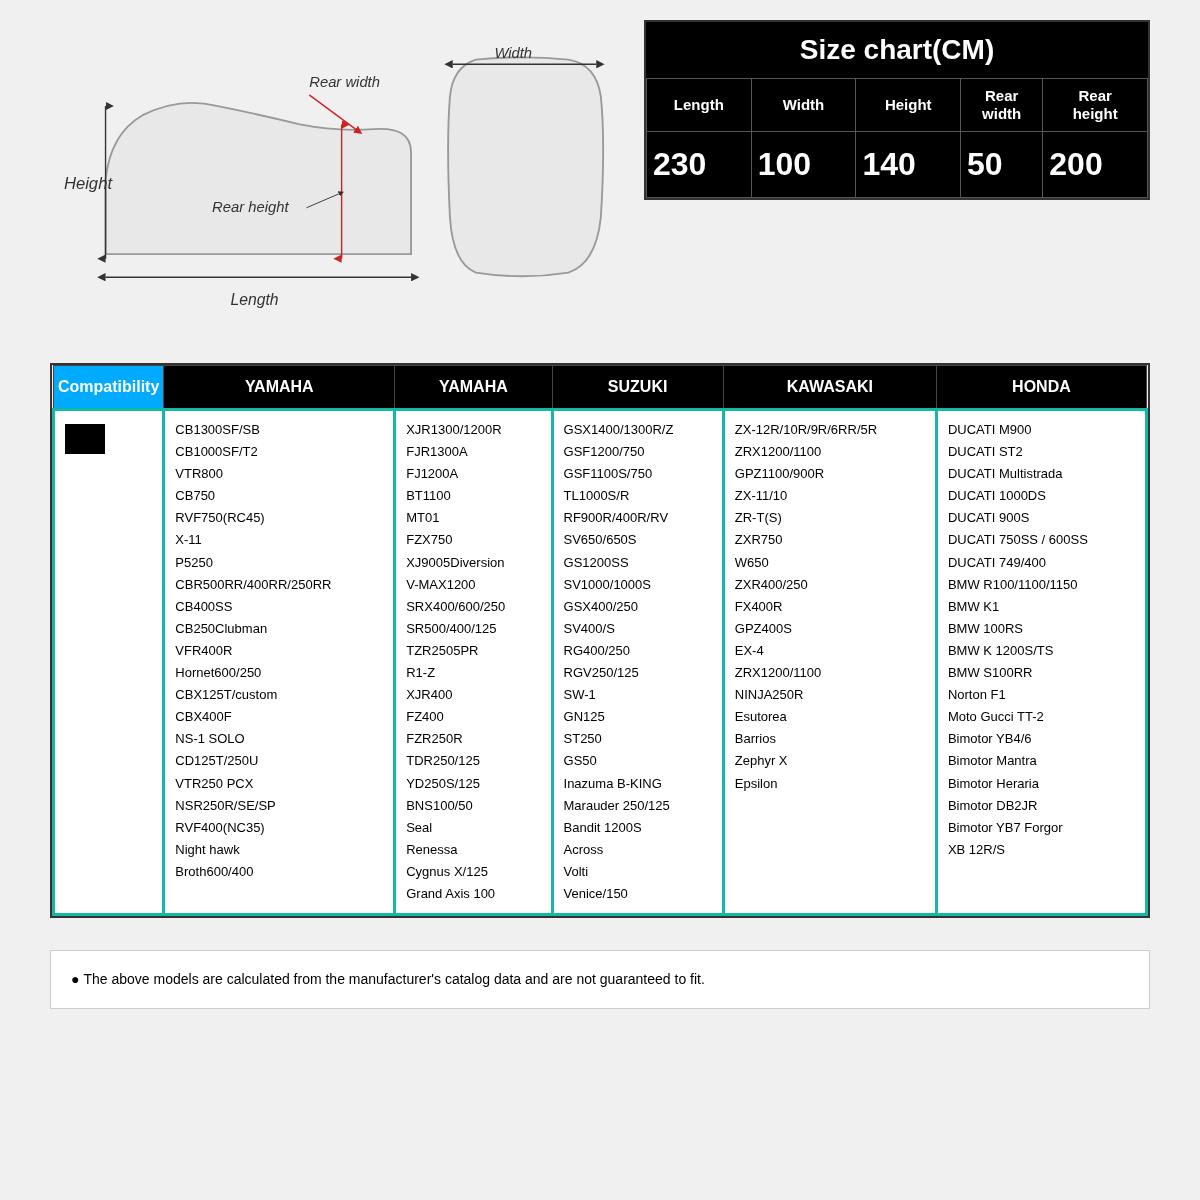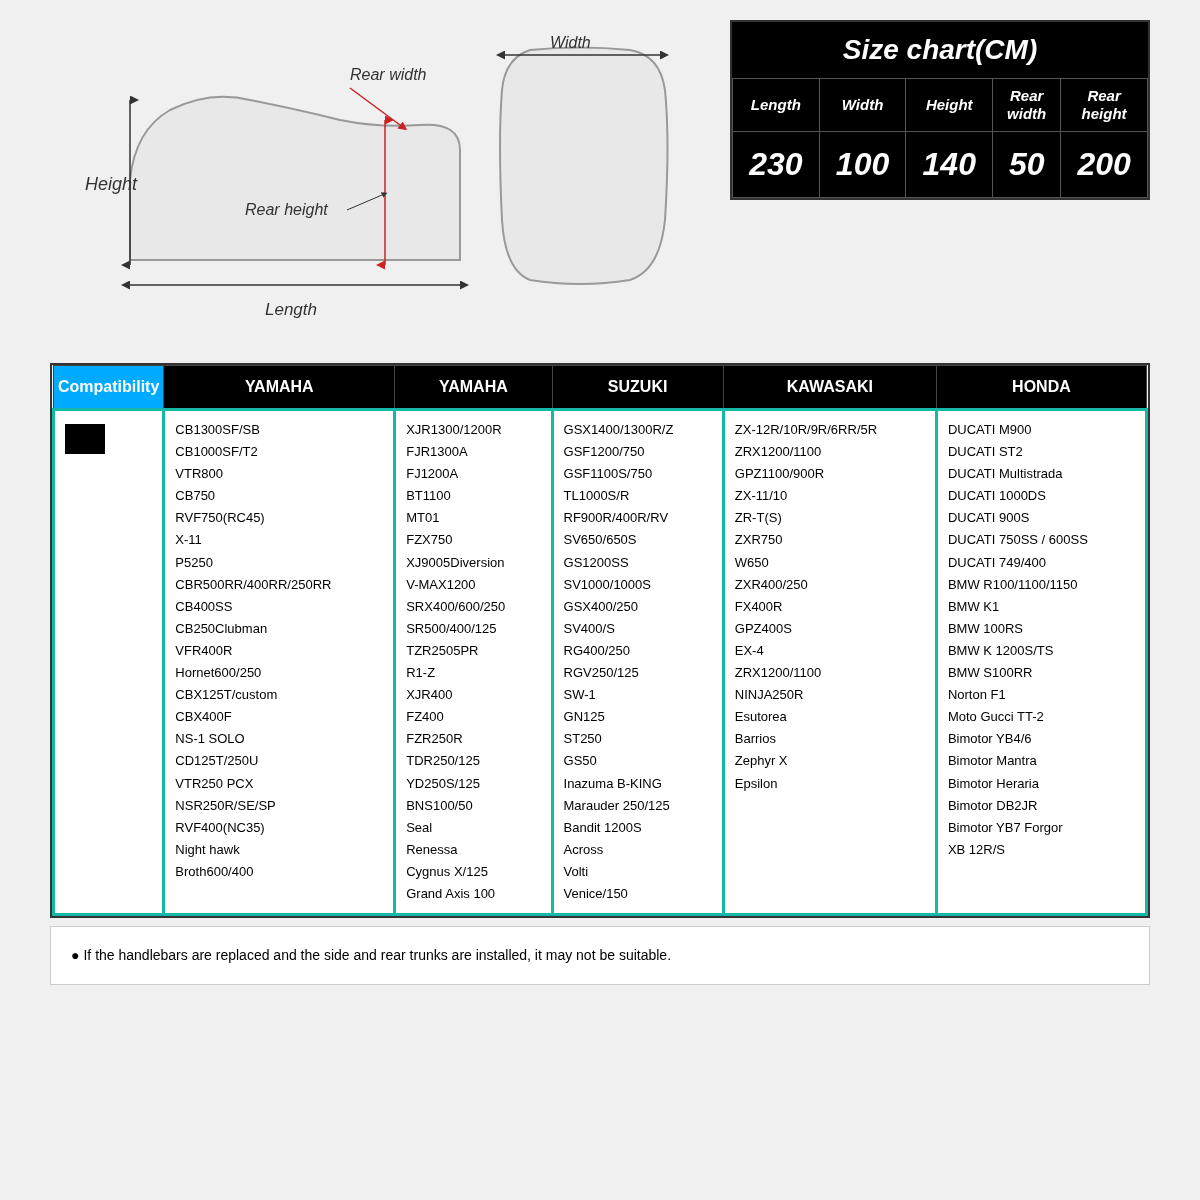--- a/index.html
+++ b/index.html
@@ -33,25 +33,24 @@
       background: #f0f0f0;
     }
 
     .diagram-svg {
       width: 100%;
       height: 320px;
     }
 
     
     .size-chart {
-      width: 420px;
+      width: 506px;
       border: 2px solid #333;
       background: #000;
       color: #fff;
-      font-style: italic;
     }
 
     .size-chart-title {
       text-align: center;
       font-size: 28px;
       font-weight: bold;
       padding: 12px 10px;
       background: #000;
       color: #fff;
     }
@@ -68,31 +67,31 @@
       font-size: 15px;
       font-weight: bold;
       background: #000;
       color: #fff;
       line-height: 1.2;
     }
 
     .size-chart-table td {
       border: 1px solid #555;
       padding: 14px 6px;
-      text-align: center;
+      text-align: left;
       font-size: 32px;
       font-weight: bold;
       background: #000;
       color: #fff;
     }
 
     
     .compat-section {
       border: 2px solid #333;
-      margin-bottom: 8px;
+      margin-bottom: 32px;
     }
 
     .compat-table {
       width: 100%;
       border-collapse: collapse;
     }
 
     .compat-table th {
       background: #000;
       color: #fff;
@@ -265,16 +264,16 @@
           <td id="yamaha-td">XJR1300/1200R<br>FJR1300A<br>FJ1200A<br>BT1100<br>MT01<br>FZX750<br>XJ9005Diversion<br>V-MAX1200<br>SRX400/600/250<br>SR500/400/125<br>TZR2505PR<br>R1-Z<br>XJR400<br>FZ400<br>FZR250R<br>TDR250/125<br>YD250S/125<br>BNS100/50<br>Seal<br>Renessa<br>Cygnus X/125<br>Grand Axis 100</td>
           <td id="suzuki-td">GSX1400/1300R/Z<br>GSF1200/750<br>GSF1100S/750<br>TL1000S/R<br>RF900R/400R/RV<br>SV650/650S<br>GS1200SS<br>SV1000/1000S<br>GSX400/250<br>SV400/S<br>RG400/250<br>RGV250/125<br>SW-1<br>GN125<br>ST250<br>GS50<br>Inazuma B-KING<br>Marauder 250/125<br>Bandit 1200S<br>Across<br>Volti<br>Venice/150</td>
           <td id="kawasaki-td">ZX-12R/10R/9R/6RR/5R<br>ZRX1200/1100<br>GPZ1100/900R<br>ZX-11/10<br>ZR-T(S)<br>ZXR750<br>W650<br>ZXR400/250<br>FX400R<br>GPZ400S<br>EX-4<br>ZRX1200/1100<br>NINJA250R<br>Esutorea<br>Barrios<br>Zephyr X<br>Epsilon</td>
           <td id="other-td">DUCATI M900<br>DUCATI ST2<br>DUCATI Multistrada<br>DUCATI 1000DS<br>DUCATI 900S<br>DUCATI 750SS / 600SS<br>DUCATI 749/400<br>BMW R100/1100/1150<br>BMW K1<br>BMW 100RS<br>BMW K 1200S/TS<br>BMW S100RR<br>Norton F1<br>Moto Gucci TT-2<br>Bimotor YB4/6<br>Bimotor Mantra<br>Bimotor Heraria<br>Bimotor DB2JR<br>Bimotor YB7 Forgor<br>XB 12R/S</td>
         </tr>
       </tbody>
     </table>
   </div>
 
   <div class="notes-section">
-    <p>If the handlebars are replaced and the side and rear trunks are installed, it may not be suitable.</p>
+    <p>The above models are calculated from the manufacturer's catalog data and are not guaranteed to fit.</p>
   </div>
 
 </div>
 
 </body></html>

